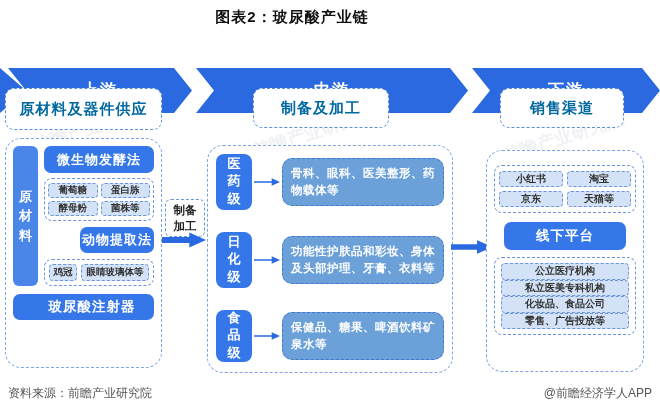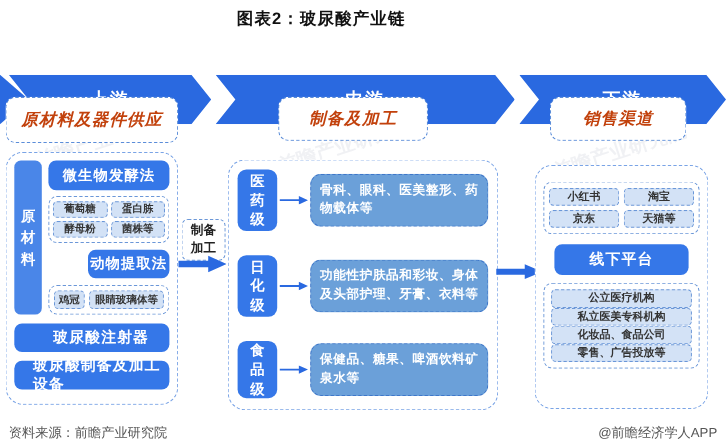--- a/index.html
+++ b/index.html
@@ -23,21 +23,21 @@
     font-size:16px;font-weight:bold;letter-spacing:2px;
     clip-path:polygon(0 0,calc(100% - 18px) 0,100% 50%,calc(100% - 18px) 100%,0 100%,18px 50%);
   }
   .seg1{left:8px;width:184px;}
   .seg2{left:196px;width:272px;}
   .seg3{left:472px;width:188px;}
   
   .hdr-box{
     position:absolute;border:1.5px dashed #5b8dd9;border-radius:9px;background:#fff;
     display:flex;align-items:center;justify-content:center;
-    font-size:15px;font-weight:bold;color:#c2410c;letter-spacing:1px;font-style:italic;
+    font-size:15px;font-weight:bold;color:#0369a1;letter-spacing:1px;
   }
   
   .container{
     position:absolute;border:1.5px dashed #7aa4e6;border-radius:16px;background:#fff;
     box-sizing:border-box;
   }
   
   .solid-box{
     background:#3577e8;border-radius:7px;color:#fff;font-weight:bold;
     display:flex;align-items:center;justify-content:center;font-size:13px;letter-spacing:1px;
@@ -79,21 +79,21 @@
   .thick-arrow{position:absolute;background:#2a69e0;
     clip-path:polygon(0 33%,62% 33%,62% 8%,100% 50%,62% 92%,62% 67%,0 67%);}
   .arrow-updown-mid{left:162px;top:231px;width:44px;height:18px;}
   .arrow-mid-down{left:451px;top:239px;width:42px;height:16px;}
   
   .mid-container{left:207px;top:145px;width:246px;height:228px;padding:8px;
     display:flex;flex-direction:column;gap:22px;}
   .grade-row{display:flex;align-items:center;}
   .grade-box{
     width:36px;background:#3577e8;border-radius:8px;color:#fff;font-weight:bold;font-size:13px;
-    display:flex;align-items:center;justify-content:center;flex:0 0 36px;
+    display:flex;align-items:center;justify-content:center;flex:0 0 36px;font-family:Liberation Mono, monospace;
   }
   .grade-box span{width:1em;word-break:break-all;line-height:1.35;text-align:center;}
   .g1,.g2{height:56px;}
   .g3{height:52px;}
   .thin-arrow{width:26px;height:10px;background:#2a69e0;margin:0 2px;flex:0 0 26px;
     clip-path:polygon(0 42%,68% 42%,68% 12%,100% 50%,68% 88%,68% 58%,0 58%);}
   .desc-box{
     flex:1;background:#6ba0d9;border:1.5px dashed #3f77c9;border-radius:10px;
     color:#fff;font-weight:bold;font-size:11.5px;line-height:1.5;
     padding:6px 8px;box-sizing:border-box;letter-spacing:0.5px;
@@ -151,21 +151,20 @@
           <div class="chip">菌株等</div>
         </div>
         <div class="solid-box box-animal">动物提取法</div>
         <div class="chip-group chips-row">
           <div class="chip chip-cock">鸡冠</div>
           <div class="chip chip-eye">眼睛玻璃体等</div>
         </div>
       </div>
     </div>
     <div class="solid-box full-box">玻尿酸注射器</div>
-    <div class="solid-box full-box">玻尿酸制备及加工设备</div>
   </div>
 
   <div class="link-label">
     <span>制备加工</span>
   </div>
   <div class="thick-arrow arrow-updown-mid"></div>
 
   <div class="container mid-container">
     <div class="grade-row">
       <div class="grade-box g1">

